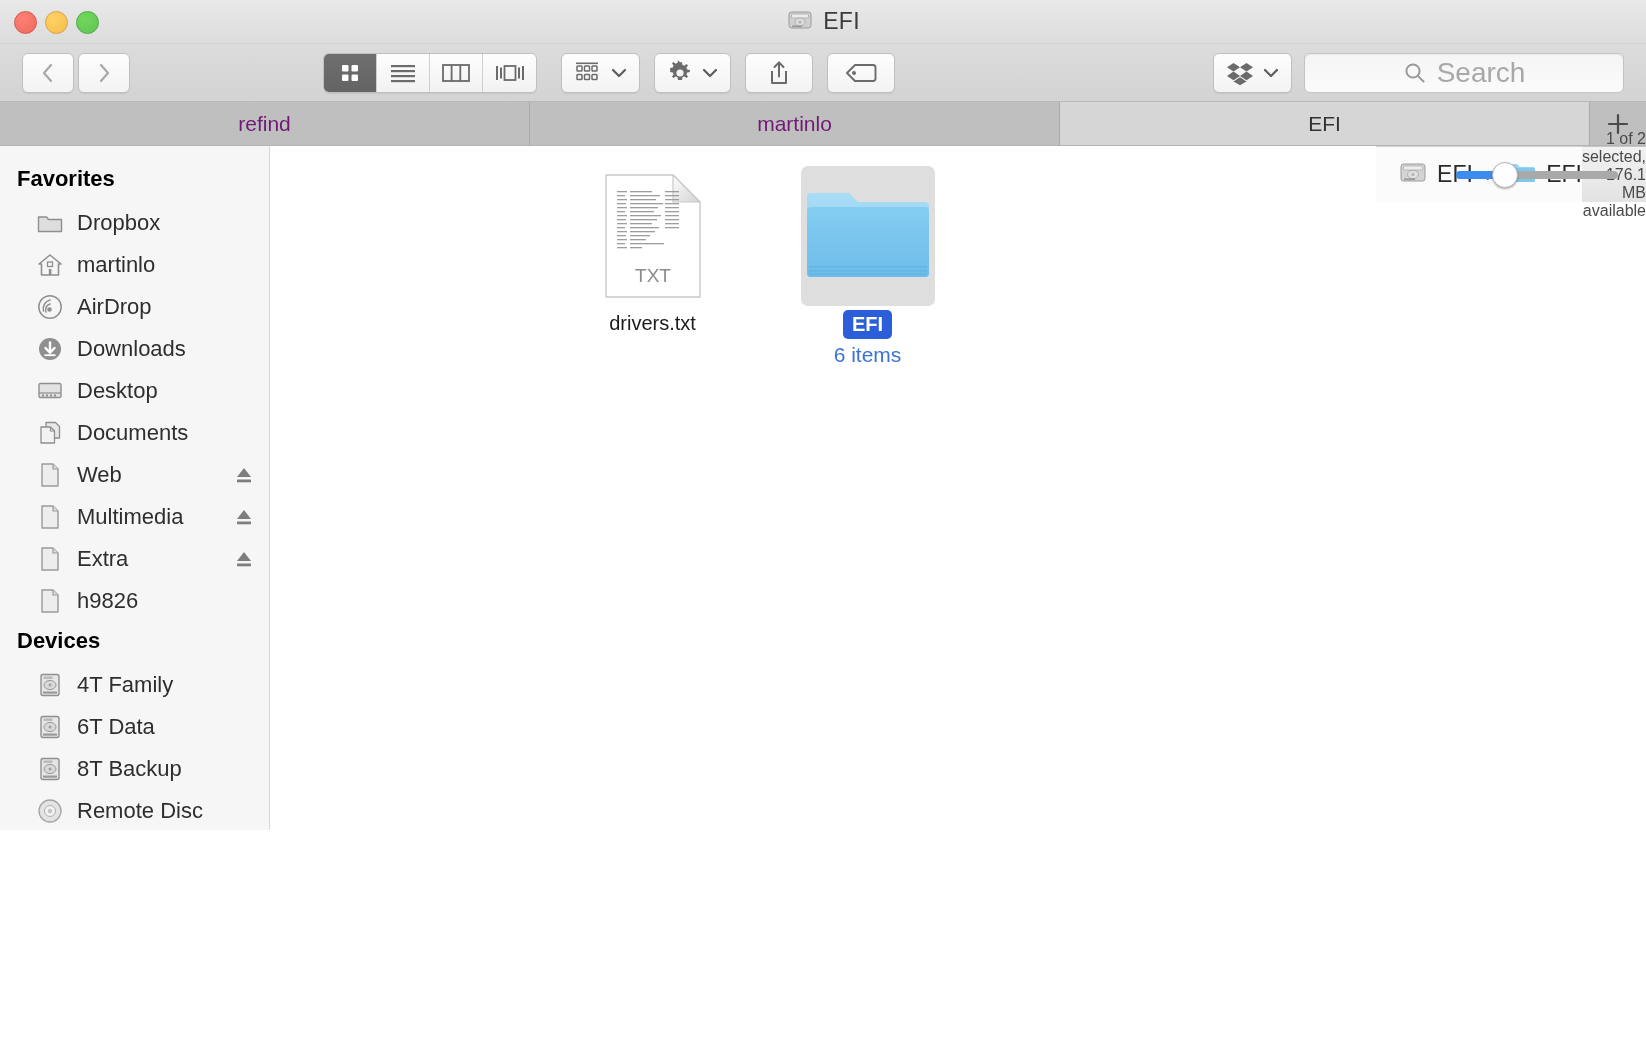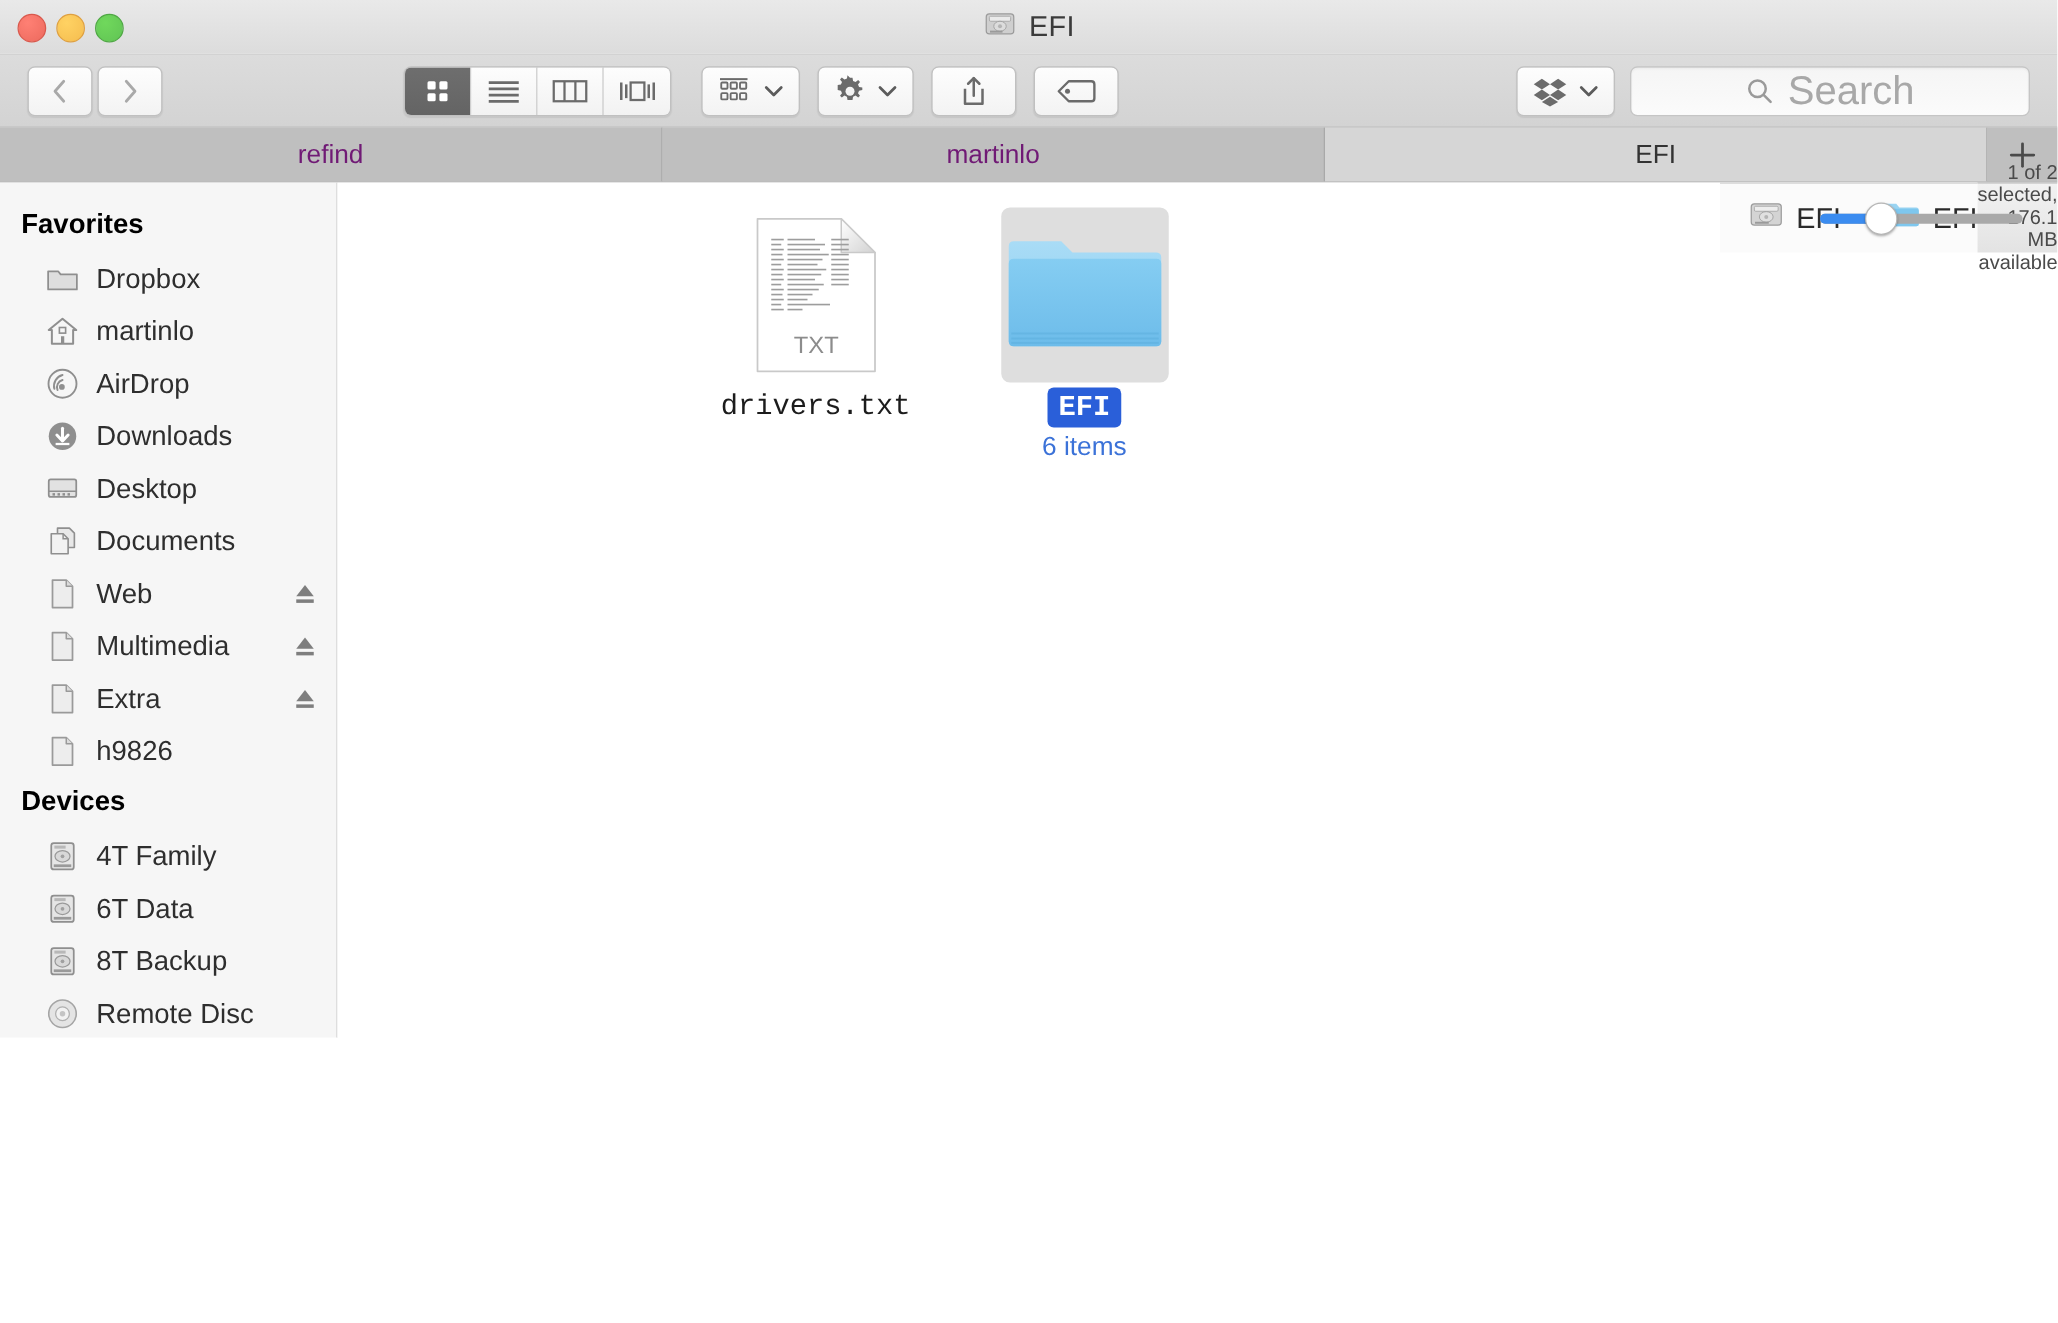--- a/index.html
+++ b/index.html
@@ -74,21 +74,21 @@
   .seg-item.active { background: linear-gradient(to bottom, #6e6e6e, #646464); }
   .dd-btn { padding: 0 11px; gap: 7px; }
   .plain-btn { width: 68px; }
   .search-field {
     flex: 1; height: 40px; margin-left: 12px;
     background: linear-gradient(to bottom, #f5f5f5, #fbfbfb);
     border: 1px solid #c5c5c5; border-radius: 6px;
     display: flex; align-items: center; justify-content: center; gap: 10px;
     box-shadow: inset 0 1px 2px rgba(0,0,0,0.05);
   }
-  .search-placeholder { font-size: 32px; color: #a8a8a8; }
+  .search-placeholder { font-size: 28px; color: #a8a8a8; }
   .spacer-lg { flex: 1; }
 
   
   #tabbar {
     height: 44px; flex: 0 0 44px;
     display: flex; align-items: stretch;
     background: #d0d0d0;
     border-bottom: 1px solid #b4b4b4;
   }
   .tab {
@@ -148,24 +148,23 @@
     cursor: default;
   }
   .file-cell:first-child { margin-left: 284px; }
   .icon-box {
     width: 134px; height: 140px;
     display: flex; align-items: center; justify-content: center;
     border-radius: 7px;
   }
   .icon-box.selected { background: #dedede; }
   .file-name {
-    font-size: 23px; color: #1c1c1c;
+    font-size: 20px; color: #1c1c1c;
     margin-top: 4px; padding: 2px 6px; border-radius: 5px;
     white-space: nowrap;
-    font-family: Liberation Mono, monospace;
   }
   .file-name.selected { background: #2a5fd9; color: #fff; font-weight: 600; padding: 3px 9px; }
   .file-sub { font-size: 21px; color: #3b72d8; margin-top: 4px; }
 
   
   #pathbar {
     height: 56px; flex: 0 0 56px;
     background: #fbfbfb;
     border-top: 1px solid #d3d3d3;
     display: flex; align-items: center; gap: 9px;

